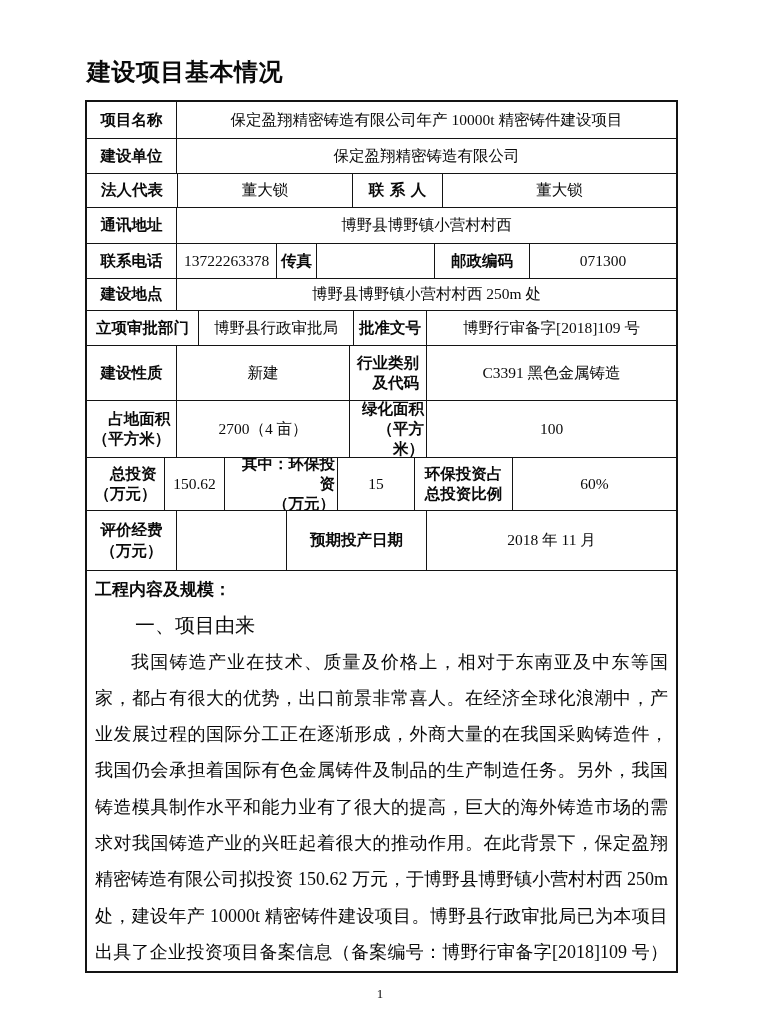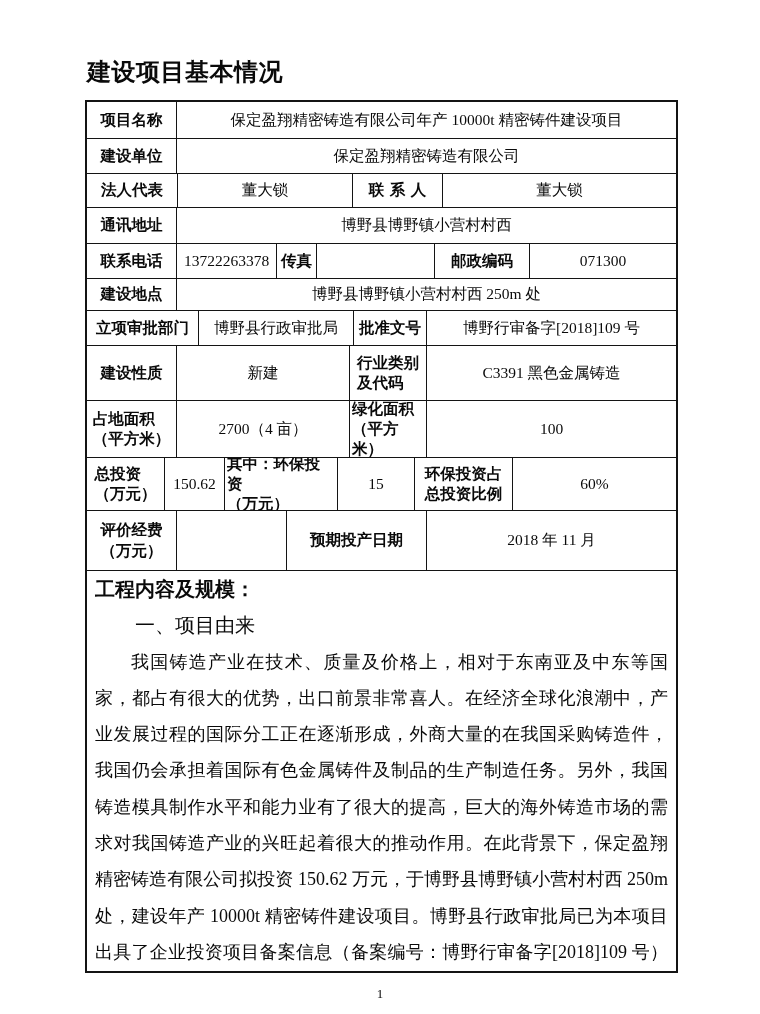--- a/index.html
+++ b/index.html
@@ -21,21 +21,21 @@
   .info-table {
     position:absolute; left:85px; top:100px;
     width:593px;
     border:2px solid #141414;
     box-sizing:border-box;
     background:#fff;
   }
   .trow { display:flex; border-bottom:1.5px solid #141414; box-sizing:border-box; }
   .cell {
     display:flex; align-items:center; justify-content:center;
-    text-align:left;
+    text-align:right;
     white-space:pre-line;
     box-sizing:border-box;
     border-right:1.5px solid #141414;
     font-size:15.5px; line-height:1.3;
     padding:4px 2px;
     overflow:hidden;
     flex:0 0 auto;
   }
   .cell:last-child { border-right:none; flex:1 1 auto; }
   .lbl {
@@ -46,21 +46,21 @@
   .content-block {
     height:400px;
     padding:0 8px;
     box-sizing:border-box;
     overflow:hidden;
   }
   .content-block .line { line-height:36.3px; }
   .section-heading {
     font-weight:bold;
     font-family:"DejaVu Sans","Liberation Sans",sans-serif;
-    font-size:20px;
+    font-size:17px;
     margin:0;
   }
   .subsection { font-size:20px; text-indent:2em; margin:0; }
   .para {
     font-size:18px;
     text-align:justify;
     text-indent:2em;
     margin:0;
   }
   .page-number {

